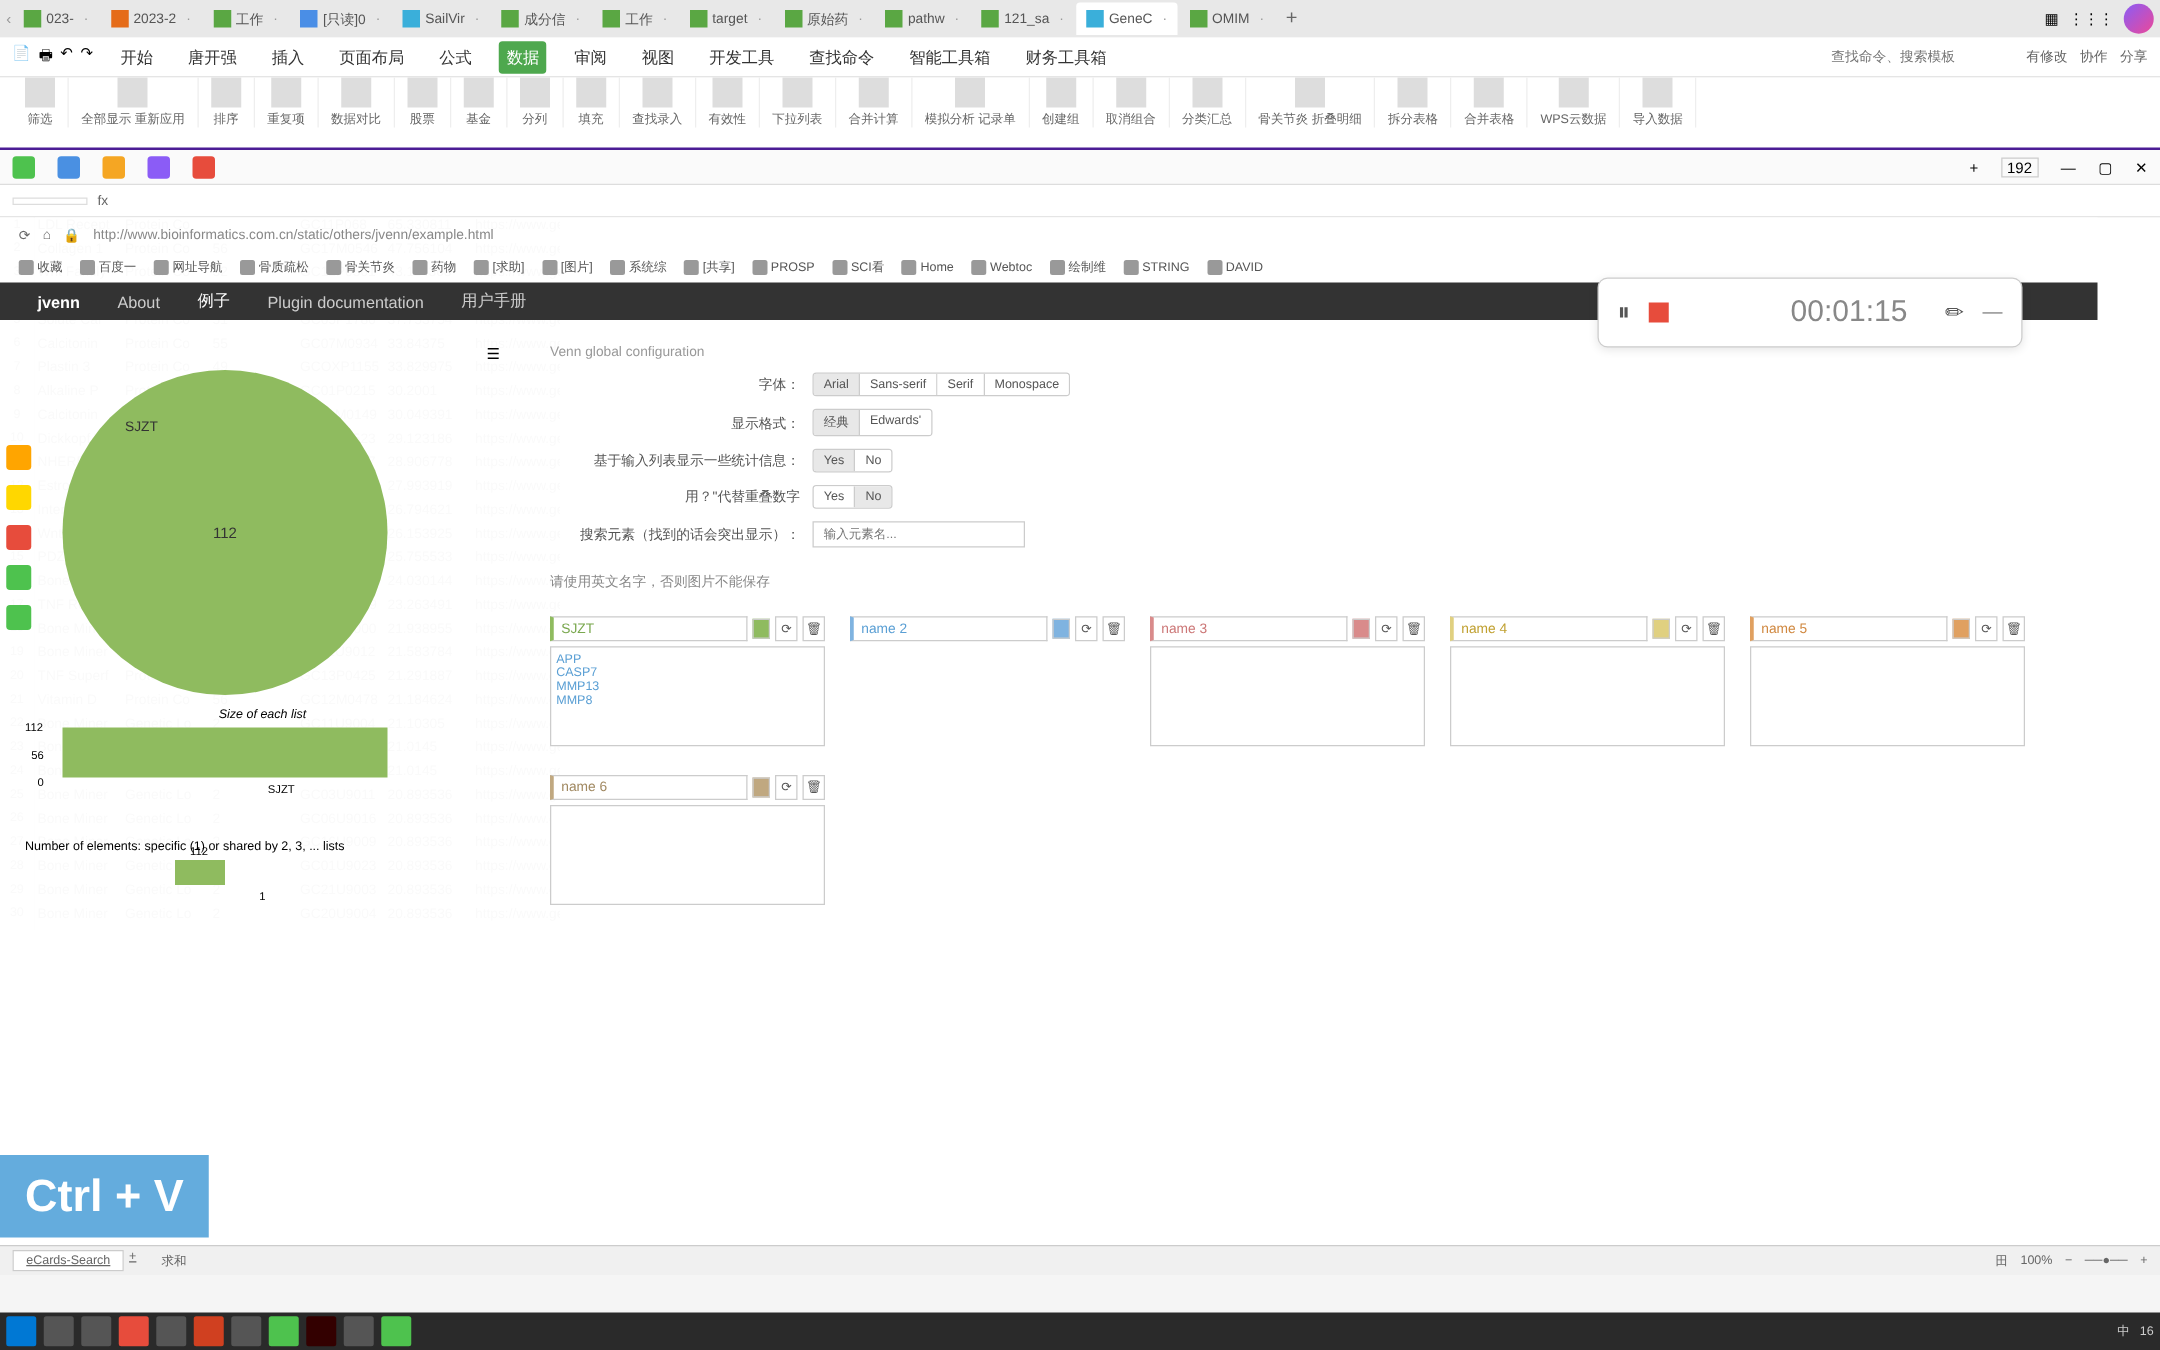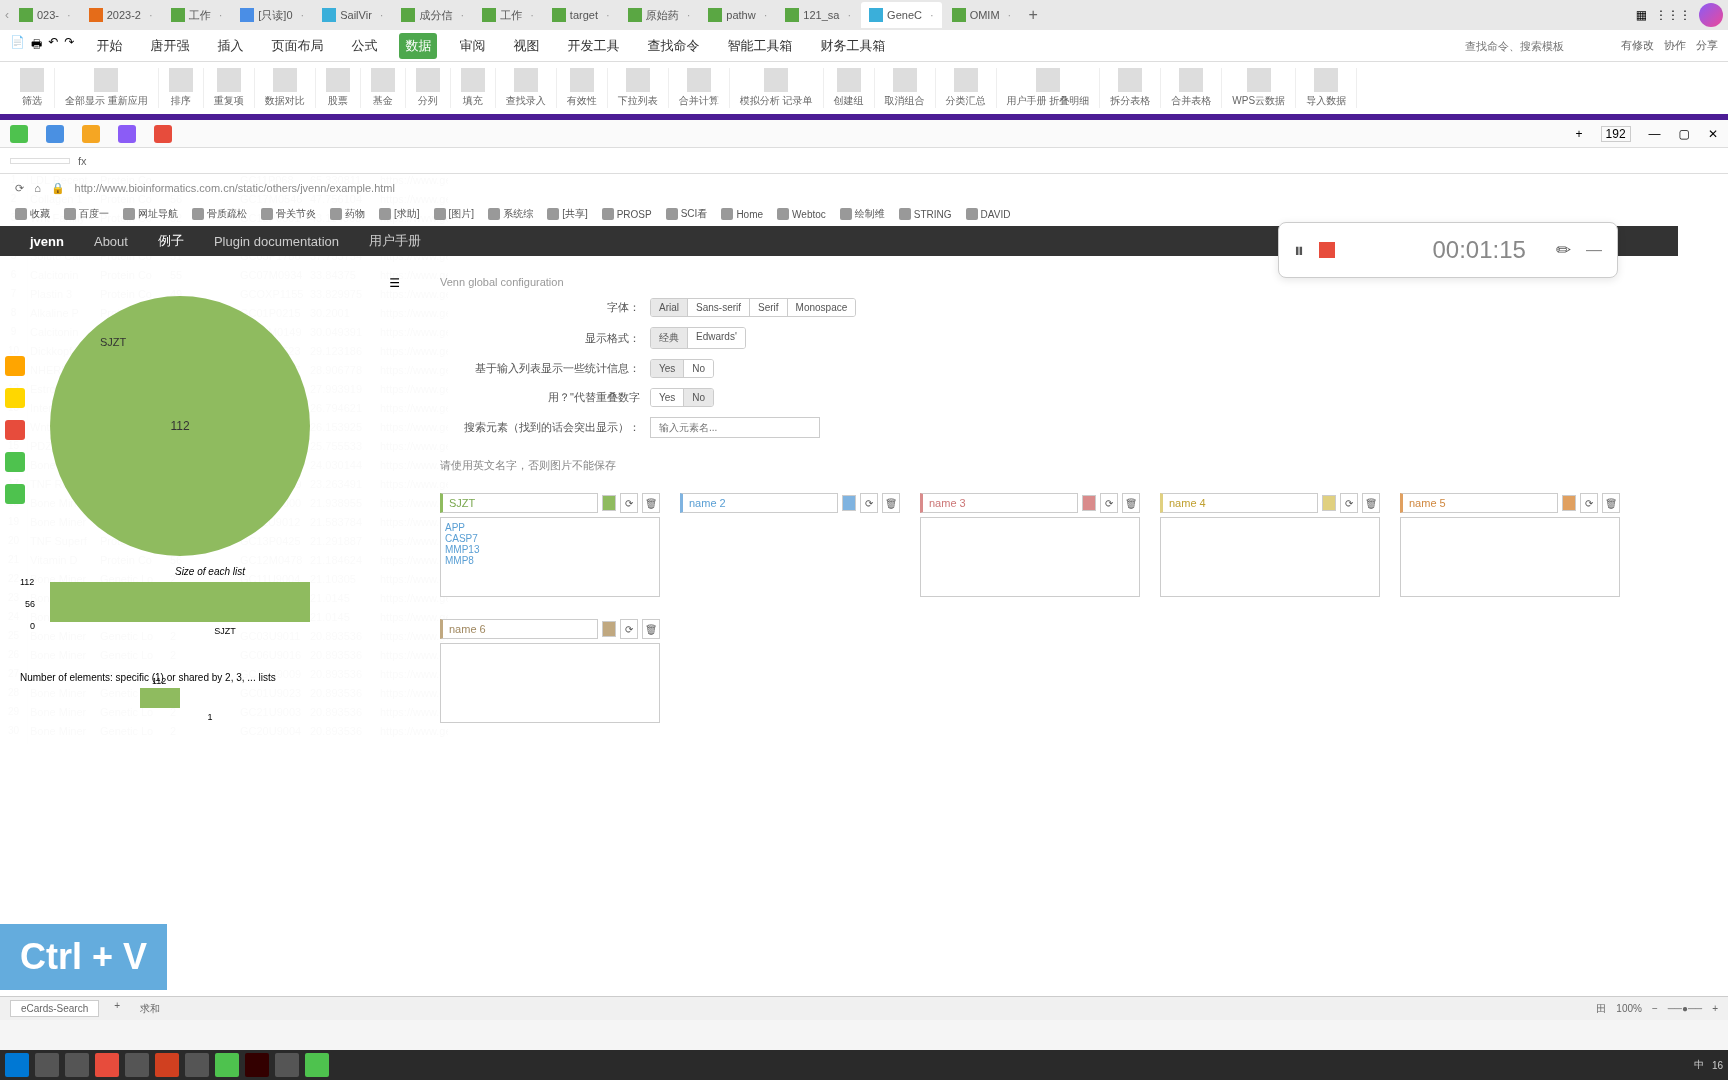--- a/index.html
+++ b/index.html
@@ -21,21 +21,21 @@
 
 
 .menu-bar { height: 32px; background: #fff; display: flex; align-items: center; padding: 0 10px; gap: 16px; border-bottom: 1px solid #ddd; }
 .menu-icons { display: flex; gap: 6px; }
 .menu-item { font-size: 13px; color: #333; cursor: pointer; padding: 4px 6px; }
 .menu-item.active { background: #4ea84e; color: #fff; border-radius: 3px; }
 .menu-search { margin-left: auto; font-size: 11px; color: #999; }
 .menu-right { display: flex; gap: 10px; align-items: center; font-size: 11px; color: #666; }
 
 
-.ribbon { height: 58px; background: #fff; display: flex; align-items: center; padding: 0 10px; border-bottom: 6px solid #4c1d95; }
+.ribbon { height: 58px; background: #fff; display: flex; align-items: flex-start; padding: 0 10px; border-bottom: 2px solid #4c1d95; }
 .ribbon-group { display: flex; flex-direction: column; align-items: center; padding: 0 10px; gap: 2px; font-size: 10px; color: #666; border-right: 1px solid #eee; }
 .ribbon-icon { width: 24px; height: 24px; background: #ddd; }
 
 
 .icon-strip { height: 28px; background: #fafafa; display: flex; align-items: center; padding: 0 10px; gap: 18px; border-bottom: 1px solid #ddd; }
 .strip-icon { width: 18px; height: 18px; border-radius: 3px; }
 
 
 .formula-bar { height: 26px; background: #fff; display: flex; align-items: center; padding: 0 10px; gap: 8px; border-bottom: 1px solid #ddd; font-size: 11px; color: #666; }
 
@@ -103,21 +103,21 @@
 .rec-stop { width: 16px; height: 16px; background: #e74c3c; }
 .rec-time { font-size: 24px; color: #888; font-weight: 300; margin-left: auto; }
 .rec-pen { font-size: 18px; margin-left: 15px; }
 .rec-min { font-size: 16px; color: #888; }
 
 
 .kbd-overlay { position: absolute; bottom: 30px; left: 0; background: #4a9ed8; color: #fff; padding: 12px 20px; font-size: 36px; font-weight: bold; opacity: 0.85; }
 
 
 .status-bar { position: absolute; bottom: 60px; left: 0; right: 0; height: 24px; background: #f0f0f0; border-top: 1px solid #ccc; display: flex; align-items: center; padding: 0 10px; font-size: 10px; color: #666; }
-.sheet-tabs { display: flex; gap: 15px; }
+.sheet-tabs { display: flex; gap: 4px; text-decoration: underline; }
 .sheet-tab { padding: 2px 10px; background: #fff; border: 1px solid #ccc; }
 .status-right { margin-left: auto; display: flex; gap: 10px; align-items: center; }
 
 
 .taskbar { position: absolute; bottom: 0; left: 0; right: 0; height: 30px; background: #2a2a2a; display: flex; align-items: center; padding: 0 5px; gap: 6px; }
 .tb-icon { width: 24px; height: 24px; background: #555; border-radius: 2px; }
 .tb-right { margin-left: auto; display: flex; gap: 8px; align-items: center; color: #ccc; font-size: 10px; }
 
 
 .left-sidebar { position: absolute; left: 0; top: 174px; width: 30px; display: flex; flex-direction: column; gap: 12px; padding: 8px 5px; }
@@ -296,21 +296,21 @@
     <div class="ribbon-group">
       <div class="ribbon-icon"></div>
       <span>取消组合</span>
     </div>
     <div class="ribbon-group">
       <div class="ribbon-icon"></div>
       <span>分类汇总</span>
     </div>
     <div class="ribbon-group">
       <div class="ribbon-icon"></div>
-      <span>用户手册 折叠明细</span>
+      <span>骨关节炎 折叠明细</span>
     </div>
     <div class="ribbon-group">
       <div class="ribbon-icon"></div>
       <span>拆分表格</span>
     </div>
     <div class="ribbon-group">
       <div class="ribbon-icon"></div>
       <span>合并表格</span>
     </div>
     <div class="ribbon-group">

